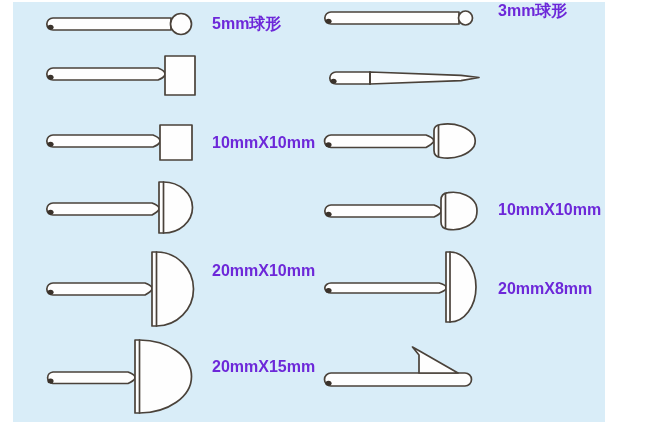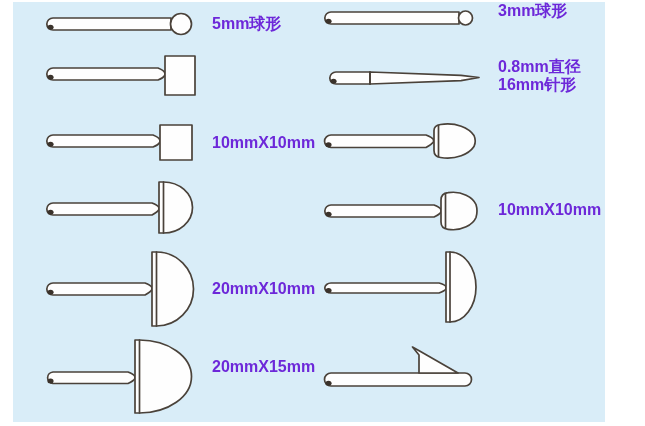--- a/index.html
+++ b/index.html
@@ -105,23 +105,20 @@
 
     <g>
       <path d="M318,371 L452,371 A6.5,6.5 0 0 1 452,384 L318,384 A6.5,6.5 0 0 1 318,371 Z"></path>
       <path d="M406,371 L406,353 L399.5,345 L407.5,349.5 L445,371 Z"></path>
       <ellipse cx="315.5" cy="381.3" rx="3.1" ry="2.5" fill="#3a322b" stroke="none"></ellipse>
     </g>
   </svg>
 
   <div class="lbl lbl-left" style="top:13px">5mm球形</div>
   <div class="lbl lbl-left" style="top:132px">10mmX10mm</div>
-  <div class="lbl lbl-left" style="top:278px">20mmX10mm</div>
+  <div class="lbl lbl-left" style="top:260px">20mmX10mm</div>
   <div class="lbl lbl-left" style="top:356px">20mmX15mm</div>
 
   <div class="lbl lbl-right" style="top:0">3mm球形</div>
-  <div class="lbl lbl-right" style="top:56px">
-    <div>0.8mm直径</div>
-    <div>16mm针形</div>
-  </div>
   <div class="lbl lbl-right" style="top:199px">10mmX10mm</div>
+  <div class="lbl lbl-right" style="top:278px">20mmX8mm</div>
 
 </div>
 
 </body></html>

